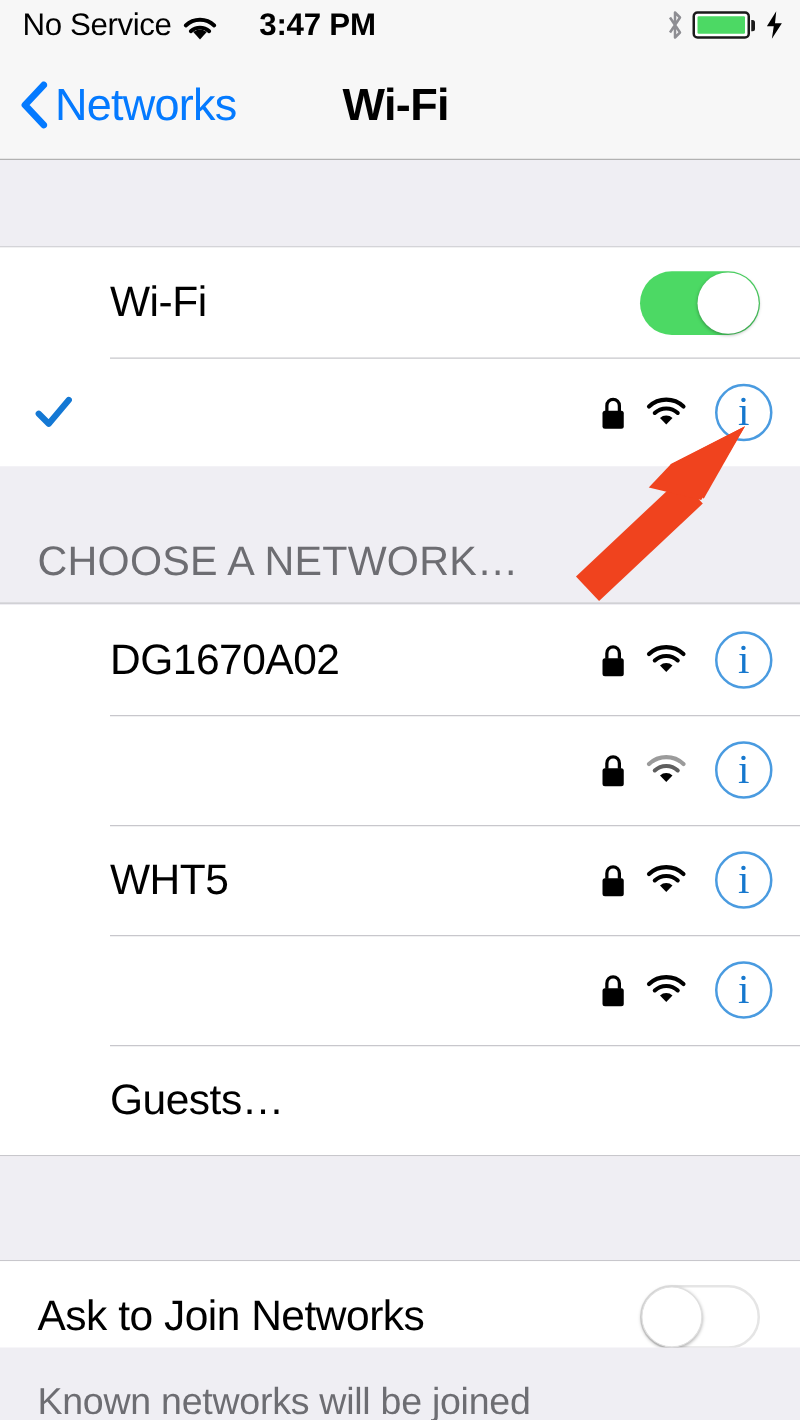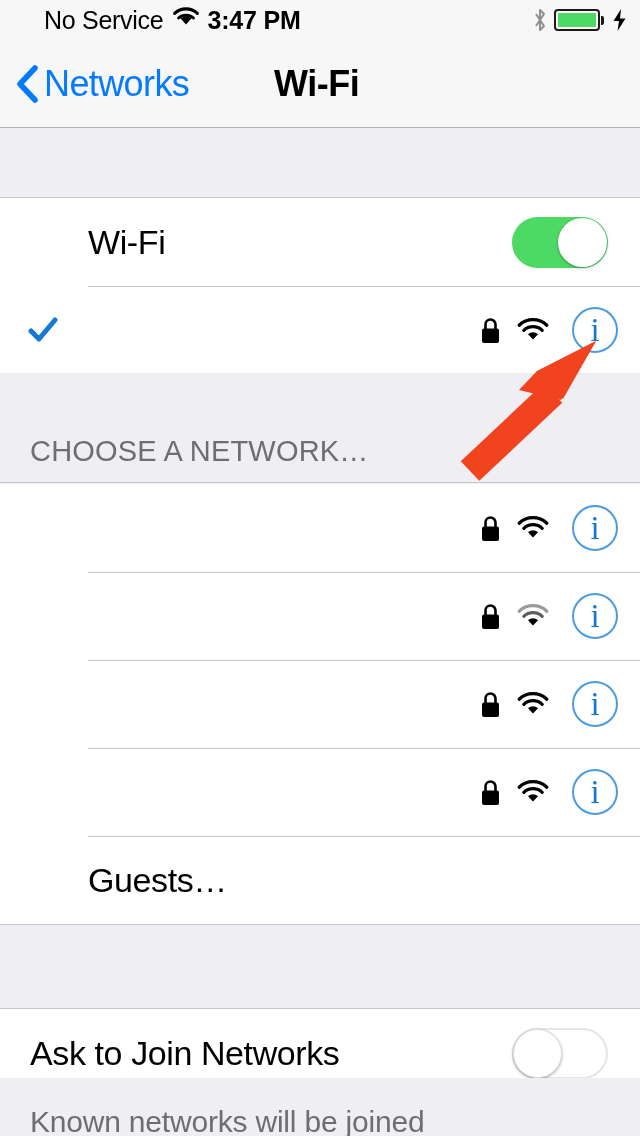--- a/index.html
+++ b/index.html
@@ -10,21 +10,21 @@
     overflow: hidden;
   }
   #screen { position: relative; width: 640px; height: 1136px; background: #EFEEF3; }
 
   
   .statusbar {
     position: absolute; top: 0; left: 0; width: 640px; height: 40px;
     background: #F7F7F7;
     display: flex; align-items: center;
   }
-  .sb-left { position: absolute; left: 18px; display: flex; align-items: flex-start; gap: 9px; margin-left: 26px; }
+  .sb-left { position: absolute; left: 18px; display: flex; align-items: flex-end; gap: 9px; }
   .sb-carrier { font-size: 25px; color: #000; letter-spacing: -0.3px; }
   .sb-center {
     position: absolute; left: 0; width: 508px; text-align: center;
     font-size: 25px; font-weight: bold; color: #000; letter-spacing: -0.2px;
   }
   .sb-right { position: absolute; right: 12px; display: flex; align-items: center; gap: 7px; }
   .bt-icon { width: 14px; height: 24px; }
   .battery { display: flex; align-items: center; }
   .bat-body {
     width: 46px; height: 22px; border: 2px solid #1a1a1a; border-radius: 4px;
@@ -84,21 +84,21 @@
     font-size: 33px; color: #1678CE; line-height: 1; font-style: normal;
   }
 
   
   .sect-header {
     height: 110px; display: flex; align-items: flex-end;
     padding: 0 0 14px 30px; background: #EFEEF3;
     border-bottom: 1px solid #C8C7CC;
   }
   .sect-header span {
-    font-size: 29px; color: #6D6D72; letter-spacing: 0.2px;
+    font-size: 33px; color: #6D6D72; letter-spacing: 0.2px;
   }
 
   
   .toggle {
     position: absolute; right: 32px; width: 96px; height: 51px;
     border-radius: 26px;
   }
   .toggle.on { background: #4CD964; }
   .toggle.off { background: #FFFFFF; border: 2px solid #E5E5E5; }
   .knob {
@@ -195,20 +195,21 @@
 
   </div>
 
   <div class="sect-header" style="position:absolute;top:373px;left:0;width:640px;">
     <span>CHOOSE A NETWORK…</span>
   </div>
 
   <div class="sect" style="position:absolute;top:484px;left:0;width:640px;border-top:none;">
 
     <div class="row">
+      <span class="row-label indent">DG1670A02</span>
       <svg class="lock" viewBox="0 0 21 27">
         <path d="M5.5 12 V7.5 a5 5 0 0 1 10 0 V12" stroke="#000" stroke-width="2.6" fill="none"></path>
         <rect x="2" y="11.5" width="17" height="14.5" rx="2" fill="#000"></rect>
       </svg>
       <svg class="wifi-ico" viewBox="0 0 34 26">
         <path d="M17 22.5 L12 17.3 A7.3 7.3 0 0 1 22 17.3 Z" fill="#000"></path>
         <path d="M3.2 8.2 A20 20 0 0 1 30.8 8.2" stroke="#000" stroke-width="3.3" fill="none" stroke-linecap="round"></path>
         <path d="M7.8 13.4 A13.3 13.3 0 0 1 26.2 13.4" stroke="#000" stroke-width="3.2" fill="none" stroke-linecap="round"></path>
       </svg>
       <div class="infobtn">
@@ -225,20 +226,21 @@
         <path d="M17 22.5 L12 17.3 A7.3 7.3 0 0 1 22 17.3 Z" fill="#000"></path>
         <path d="M3.2 8.2 A20 20 0 0 1 30.8 8.2" stroke="#9B9B9B" stroke-width="3.3" fill="none" stroke-linecap="round"></path>
         <path d="M7.8 13.4 A13.3 13.3 0 0 1 26.2 13.4" stroke="#5E5E5E" stroke-width="3.2" fill="none" stroke-linecap="round"></path>
       </svg>
       <div class="infobtn">
         <span>i</span>
       </div>
     </div>
 
     <div class="row">
+      <span class="row-label indent">WHT5</span>
       <svg class="lock" viewBox="0 0 21 27">
         <path d="M5.5 12 V7.5 a5 5 0 0 1 10 0 V12" stroke="#000" stroke-width="2.6" fill="none"></path>
         <rect x="2" y="11.5" width="17" height="14.5" rx="2" fill="#000"></rect>
       </svg>
       <svg class="wifi-ico" viewBox="0 0 34 26">
         <path d="M17 22.5 L12 17.3 A7.3 7.3 0 0 1 22 17.3 Z" fill="#000"></path>
         <path d="M3.2 8.2 A20 20 0 0 1 30.8 8.2" stroke="#000" stroke-width="3.3" fill="none" stroke-linecap="round"></path>
         <path d="M7.8 13.4 A13.3 13.3 0 0 1 26.2 13.4" stroke="#000" stroke-width="3.2" fill="none" stroke-linecap="round"></path>
       </svg>
       <div class="infobtn">

